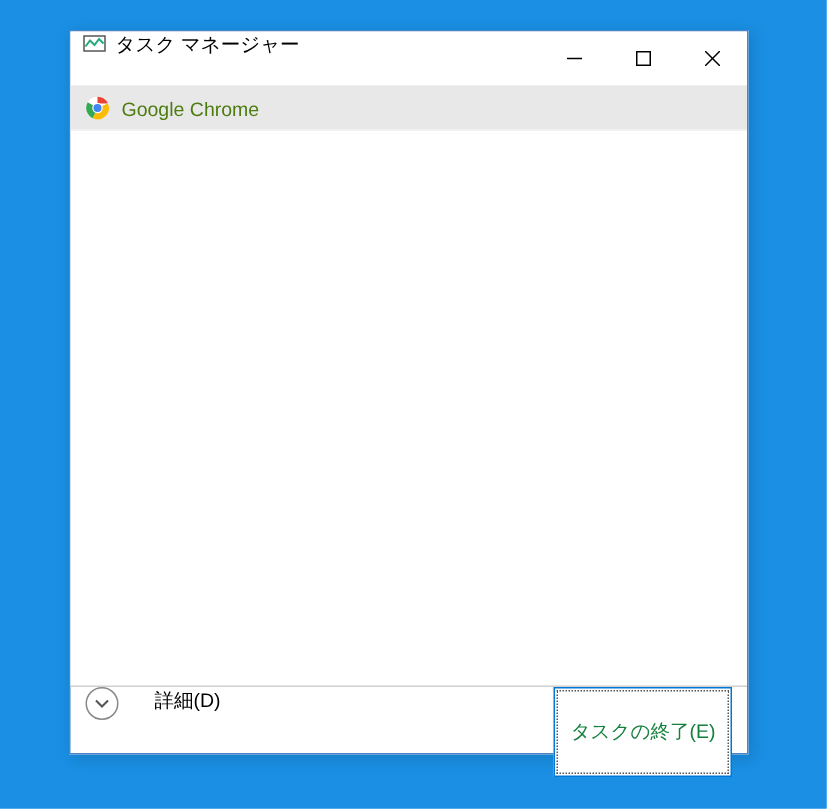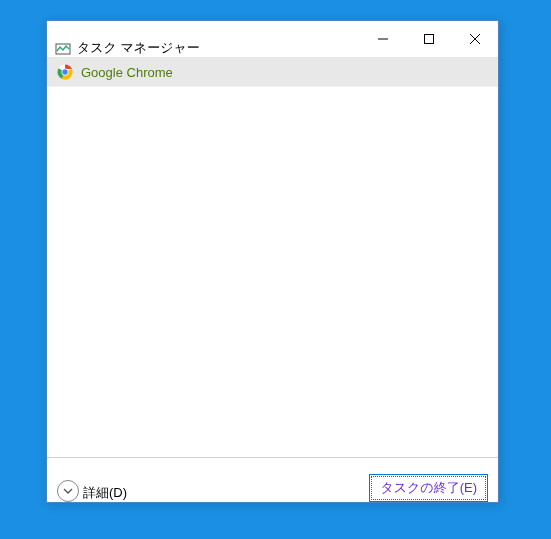--- a/index.html
+++ b/index.html
@@ -19,21 +19,21 @@
     width: 451px;
     height: 481px;
     background: #ffffff;
     border: 1px solid #4a86c7;
     box-shadow: 2px 2px 10px rgba(0,0,0,0.15);
     display: flex;
     flex-direction: column;
   }
   .titlebar {
     display: flex;
-    align-items: flex-end;
+    align-items: flex-start;
     height: 36px;
     background: #ffffff;
     border-bottom: 1px solid #e6e6e6;
   }
   .titlebar-icon {
     width: 16px;
     height: 16px;
     margin-left: 8px;
     margin-right: 6px;
     display: flex;
@@ -77,48 +77,48 @@
     width: 16px;
     height: 16px;
     margin-right: 8px;
     flex-shrink: 0;
   }
   .process-name {
     color: #4d7c0f;
   }
   .footer {
     display: flex;
-    align-items: flex-end;
+    align-items: flex-start;
     height: 44px;
     border-top: 1px solid #d0d0d0;
     padding: 0 10px;
-    gap: 4px;
+    gap: 24px;
   }
   .details-icon {
     width: 20px;
     height: 20px;
     border: 1px solid #888;
     border-radius: 50%;
     display: flex;
     align-items: center;
     justify-content: center;
     flex-shrink: 0;
   }
   .details-label {
     flex: 1;
     color: #000;
   }
   .end-task-btn {
-    padding: 4px 10px;
+    padding: 20px 10px;
     min-width: 95px;
     border: 1px solid #0078d7;
     outline: 1px dotted #555;
     outline-offset: -3px;
     background: #ffffff;
-    color: #6d28d9;
+    color: #15803d;
     font-family: inherit;
     font-size: 13px;
     text-align: center;
   }
 </style>
 </head>
 <body>
 
 <div class="window">
 

